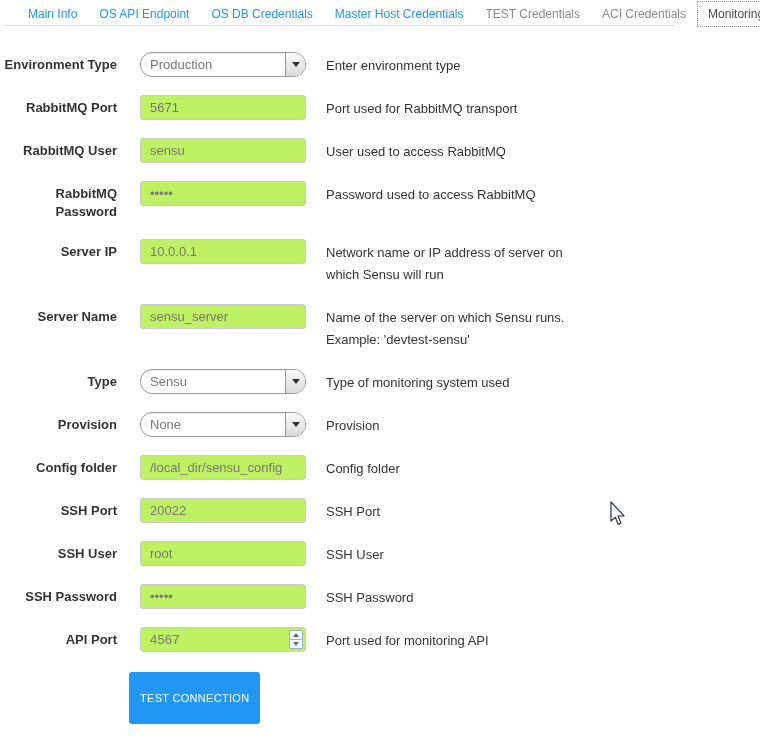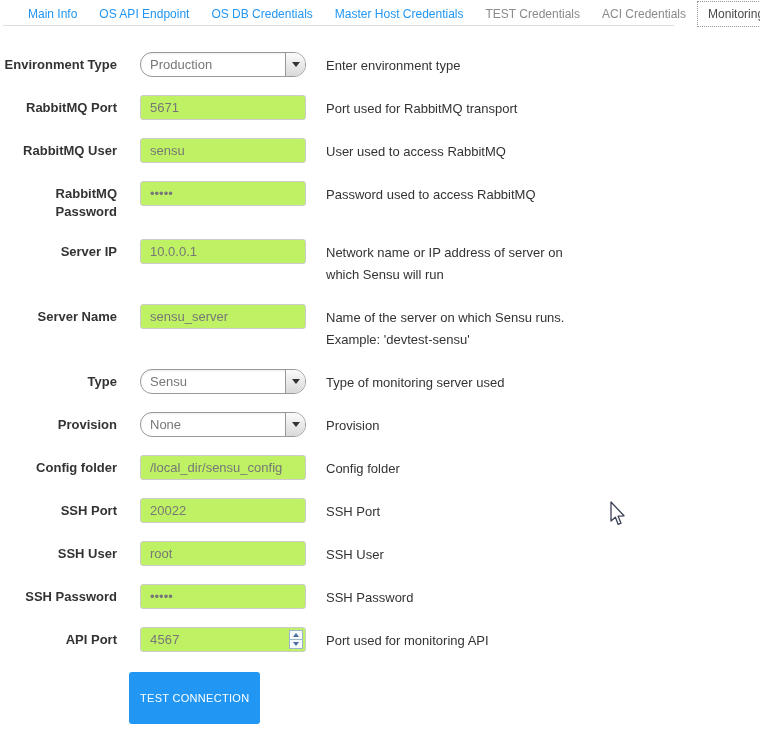--- a/index.html
+++ b/index.html
@@ -249,21 +249,21 @@
     <div class="row-control">
 
       <div class="select">
         <span class="select-value">Sensu</span>
         <span class="select-btn">
               <span class="caret"></span>
             </span>
       </div>
 
     </div>
-    <div class="row-help">Type of monitoring server used</div>
+    <div class="row-help">Type of monitoring system used</div>
   </div>
       <div class="row">
     <div class="row-label">Provision</div>
     <div class="row-control">
 
       <div class="select">
         <span class="select-value">None</span>
         <span class="select-btn">
               <span class="caret"></span>
             </span>

